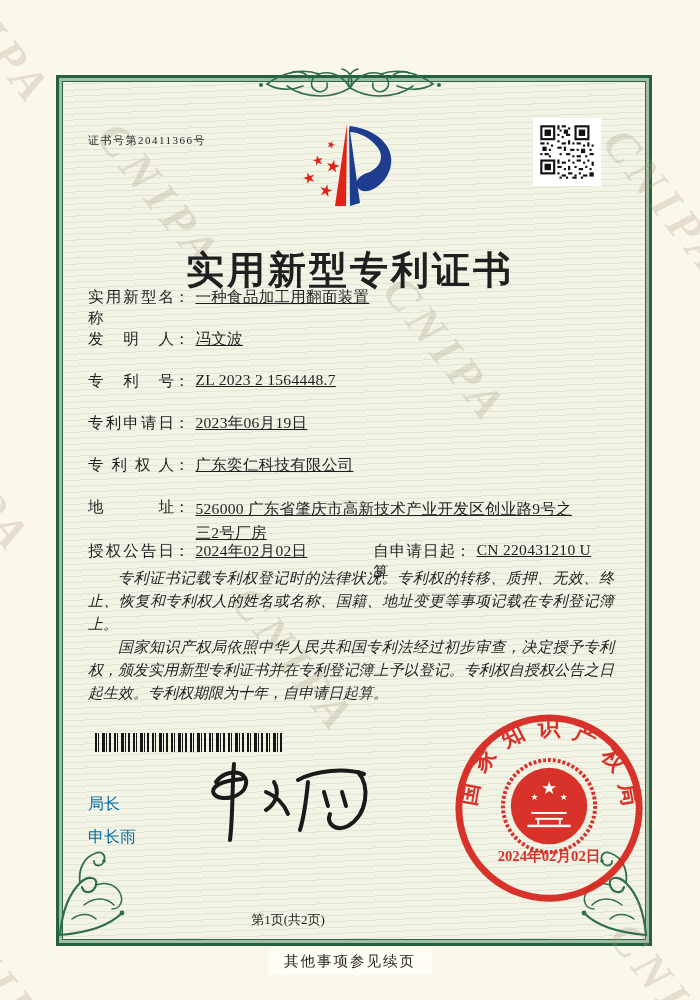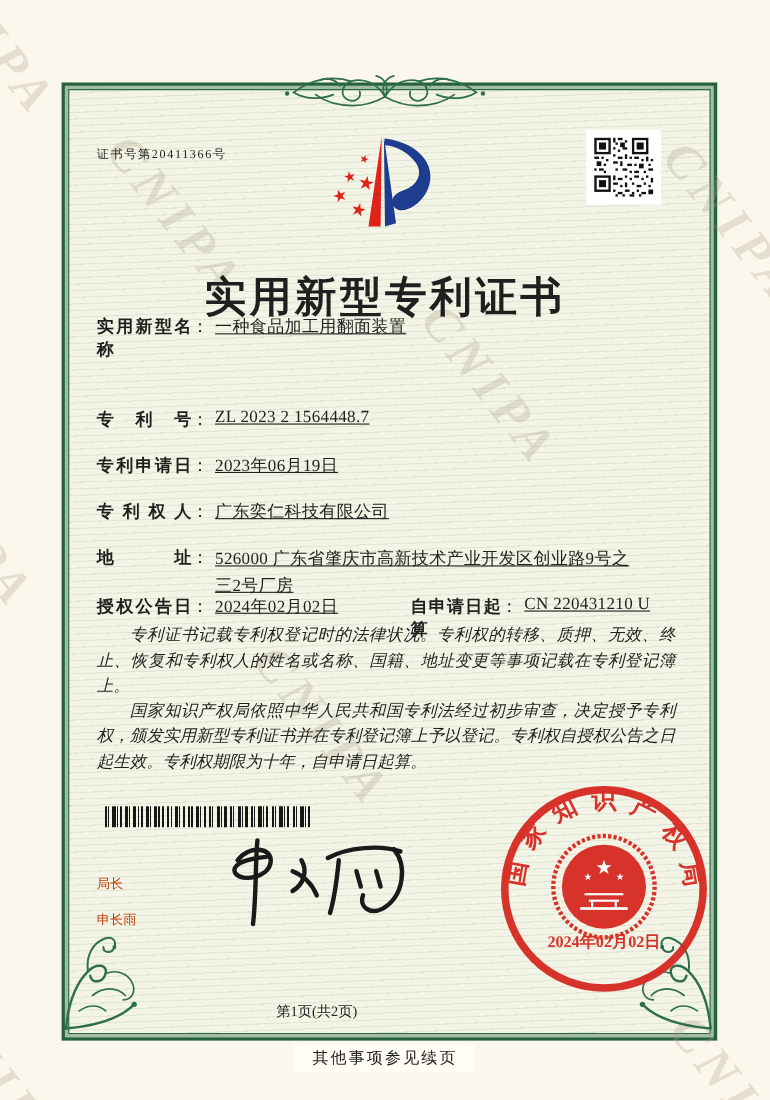--- a/index.html
+++ b/index.html
@@ -21,40 +21,40 @@
       font-family:"Liberation Serif",serif;white-space:nowrap;pointer-events:none;}
 
   .content{position:absolute;left:0;top:0;width:700px;height:1000px;z-index:3;color:#1f1f1f;}
 
   .cert-no{position:absolute;left:88px;top:133px;font-size:11px;letter-spacing:1.5px;}
 
   .title{position:absolute;left:0;top:221px;width:700px;text-align:center;
          font-size:38px;font-weight:bold;letter-spacing:3px;margin-top:24px;}
 
   .row{position:absolute;left:88px;font-size:15.5px;}
-  .lbl{display:inline-block;width:86px;text-align:justify;text-align-last:justify;vertical-align:top;font-weight:bold;}
+  .lbl{display:inline-block;width:86px;text-align:justify;text-align-last:justify;vertical-align:top;}
   .colon{display:inline-block;vertical-align:top;margin-right:6px;}
   .val{display:inline-block;vertical-align:top;letter-spacing:0.3px;text-decoration:underline;}
   .val.addr{width:392px;white-space:pre-line;line-height:24px;}
   .pair2{display:inline-block;margin-left:62px;}
   .pair2 .lbl{width:82px;}
 
   .paras{position:absolute;left:88px;top:567px;width:526px;}
   .paras p{margin:0;font-size:15px;line-height:23px;text-indent:2em;text-align:justify;font-style:italic;}
 
   .barcode{position:absolute;left:95px;top:733px;width:188px;height:19px;
     background:repeating-linear-gradient(90deg,
       #161616 0 2px, rgba(0,0,0,0) 2px 3px,
       #161616 3px 4px, rgba(0,0,0,0) 4px 7px,
       #161616 7px 10px, rgba(0,0,0,0) 10px 11px,
       #161616 11px 12px, rgba(0,0,0,0) 12px 14px,
       #161616 14px 16px, rgba(0,0,0,0) 16px 19px);}
 
   .signer{position:absolute;left:88px;top:787px;font-family:Liberation Sans, sans-serif;
-          font-size:12px;line-height:33px;color:#c2410c;}
+          font-size:16px;line-height:33px;color:#0369a1;}
   .signature{position:absolute;left:196px;top:752px;}
 
   .seal{position:absolute;left:453px;top:712px;z-index:4;opacity:0.93;}
   .seal text{font-family:"Liberation Serif",serif;}
 
   .flourish{position:absolute;z-index:3;}
   .ornament-top{position:absolute;left:245px;top:58px;z-index:3;}
 
   .page-footer{position:absolute;left:0;top:911px;width:576px;text-align:center;font-size:13px;}
   .cont-note{position:absolute;left:50%;top:948px;transform:translateX(-50%);
@@ -208,20 +208,23 @@
         <rect x="17" y="26" width="2" height="1"></rect>
           <rect x="21" y="26" width="1" height="1"></rect>
       </g>
     </svg>
 
     <div class="title">实用新型专利证书</div>
 
     <div class="row" style="top:287px;">
       <span class="lbl">实用新型名称</span><span class="colon">：</span><span class="val">一种食品加工用翻面装置</span>
     </div>
+    <div class="row" style="top:329px;">
+      <span class="lbl">发明人</span><span class="colon">：</span><span class="val">冯文波</span>
+    </div>
     <div class="row" style="top:371px;">
       <span class="lbl">专利号</span><span class="colon">：</span><span class="val">ZL 2023 2 1564448.7</span>
     </div>
     <div class="row" style="top:413px;">
       <span class="lbl">专利申请日</span><span class="colon">：</span><span class="val">2023年06月19日</span>
     </div>
     <div class="row" style="top:455px;">
       <span class="lbl">专利权人</span><span class="colon">：</span><span class="val">广东奕仁科技有限公司</span>
     </div>
     <div class="row" style="top:497px;">

